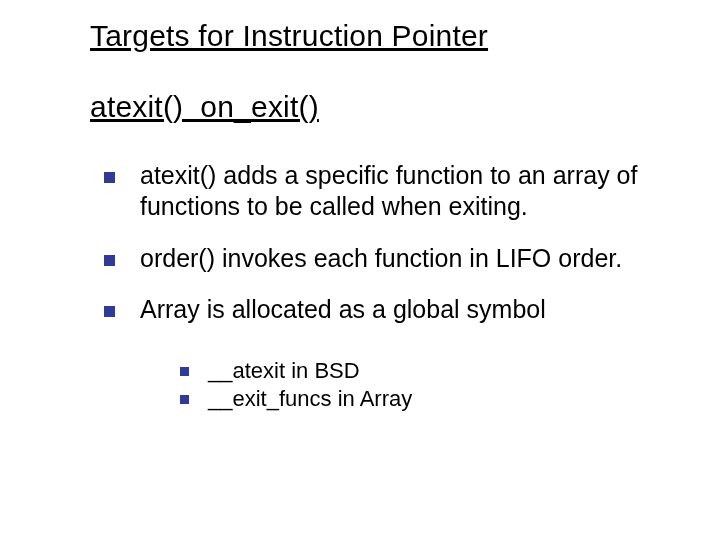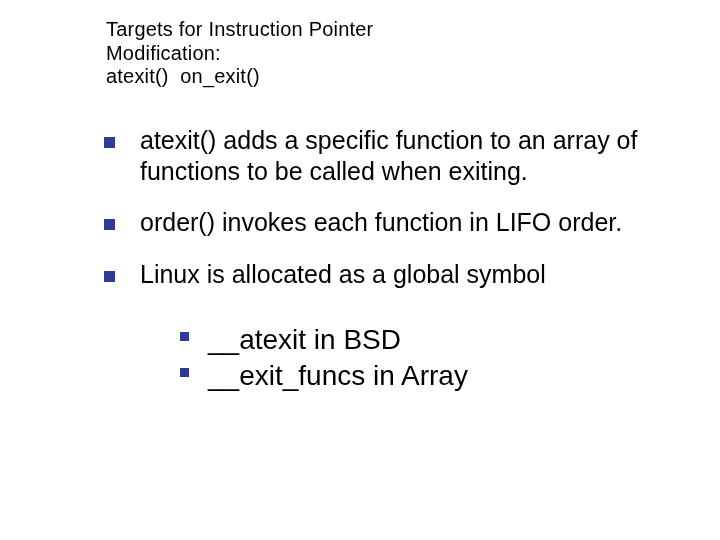--- a/index.html
+++ b/index.html
@@ -14,25 +14,26 @@
   }
   .slide {
     position: relative;
     width: 720px;
     height: 540px;
     box-sizing: border-box;
     padding: 18px 40px 20px 90px;
   }
   .title {
     font-family: Arial, Helvetica, sans-serif;
-    font-size: 20px;
+    font-size: 30px;
     line-height: 1.18;
     font-weight: 400;
-    margin: 0 0 36px 16px;
+    margin: 0 0 36px 0;
     letter-spacing: 0.2px;
+    text-decoration: underline;
   }
   ul.lvl1 {
     list-style: none;
     margin: 0 0 0 4px;
     padding: 0;
   }
   ul.lvl1 > li {
     position: relative;
     font-size: 25px;
     line-height: 1.25;
@@ -50,21 +51,21 @@
     background: #2f3b96;
     display: block;
   }
   ul.lvl2 {
     list-style: none;
     margin: 32px 0 0 38px;
     padding: 0;
   }
   ul.lvl2 > li {
     position: relative;
-    font-size: 28px;
+    font-size: 22px;
     line-height: 1.28;
     padding-left: 30px;
     margin-bottom: 0px;
   }
   ul.lvl2 > li::before {
     content: "";
     position: absolute;
     left: 2px;
     top: 10px;
     width: 9px;
@@ -73,33 +74,33 @@
     display: block;
   }
 </style>
 </head>
 <body>
 
 <div class="slide">
 
   <h1 class="title">
     <span>Targets for Instruction Pointer</span><br>
-    <span>Modification:</span><br>
+    <br>
     <span>atexit()&nbsp;&nbsp;on_exit()</span>
   </h1>
 
   <ul class="lvl1">
     <li>
       <span>atexit() adds a specific function to an array of functions to be called when exiting.</span>
     </li>
     <li>
       <span>order() invokes each function in LIFO order.</span>
     </li>
     <li>
-      <span>Linux is allocated as a global symbol</span>
+      <span>Array is allocated as a global symbol</span>
 
       <ul class="lvl2">
         <li>
           <span>__atexit in BSD</span>
         </li>
         <li>
           <span>__exit_funcs in Array</span>
         </li>
       </ul>
     </li>

